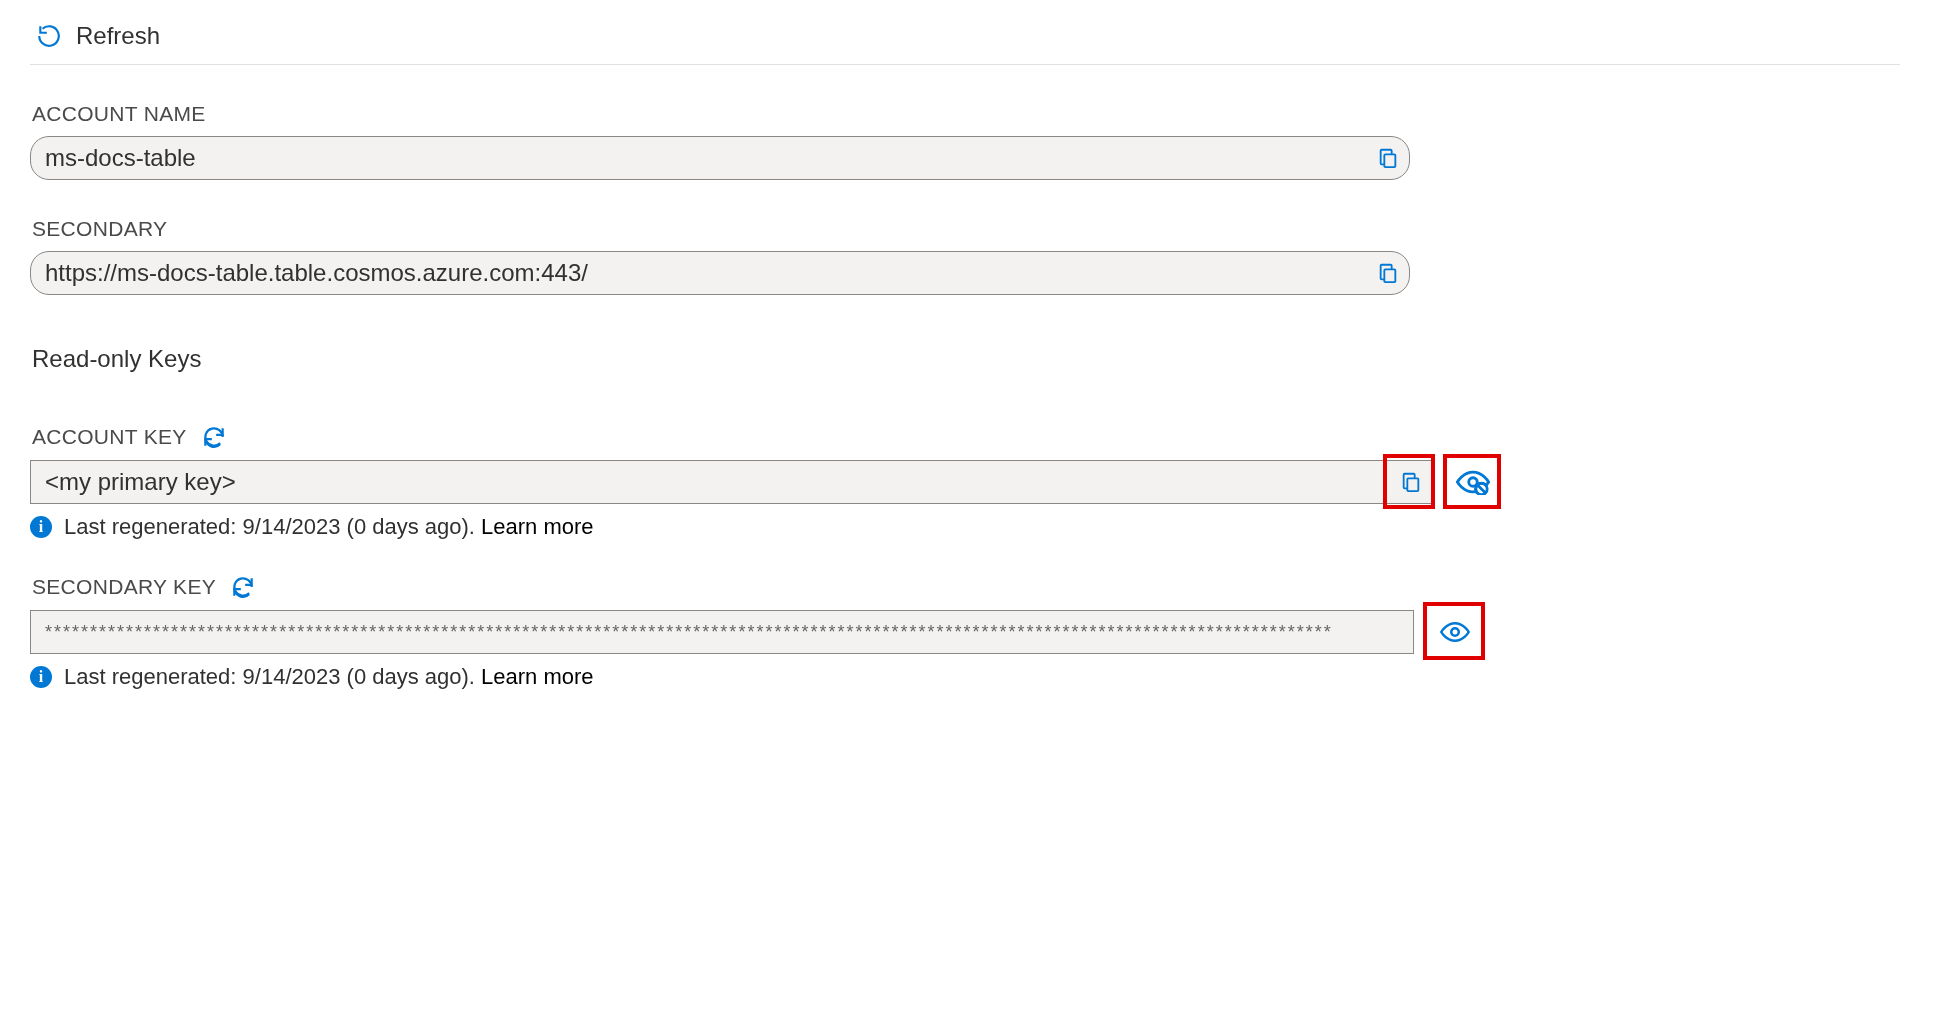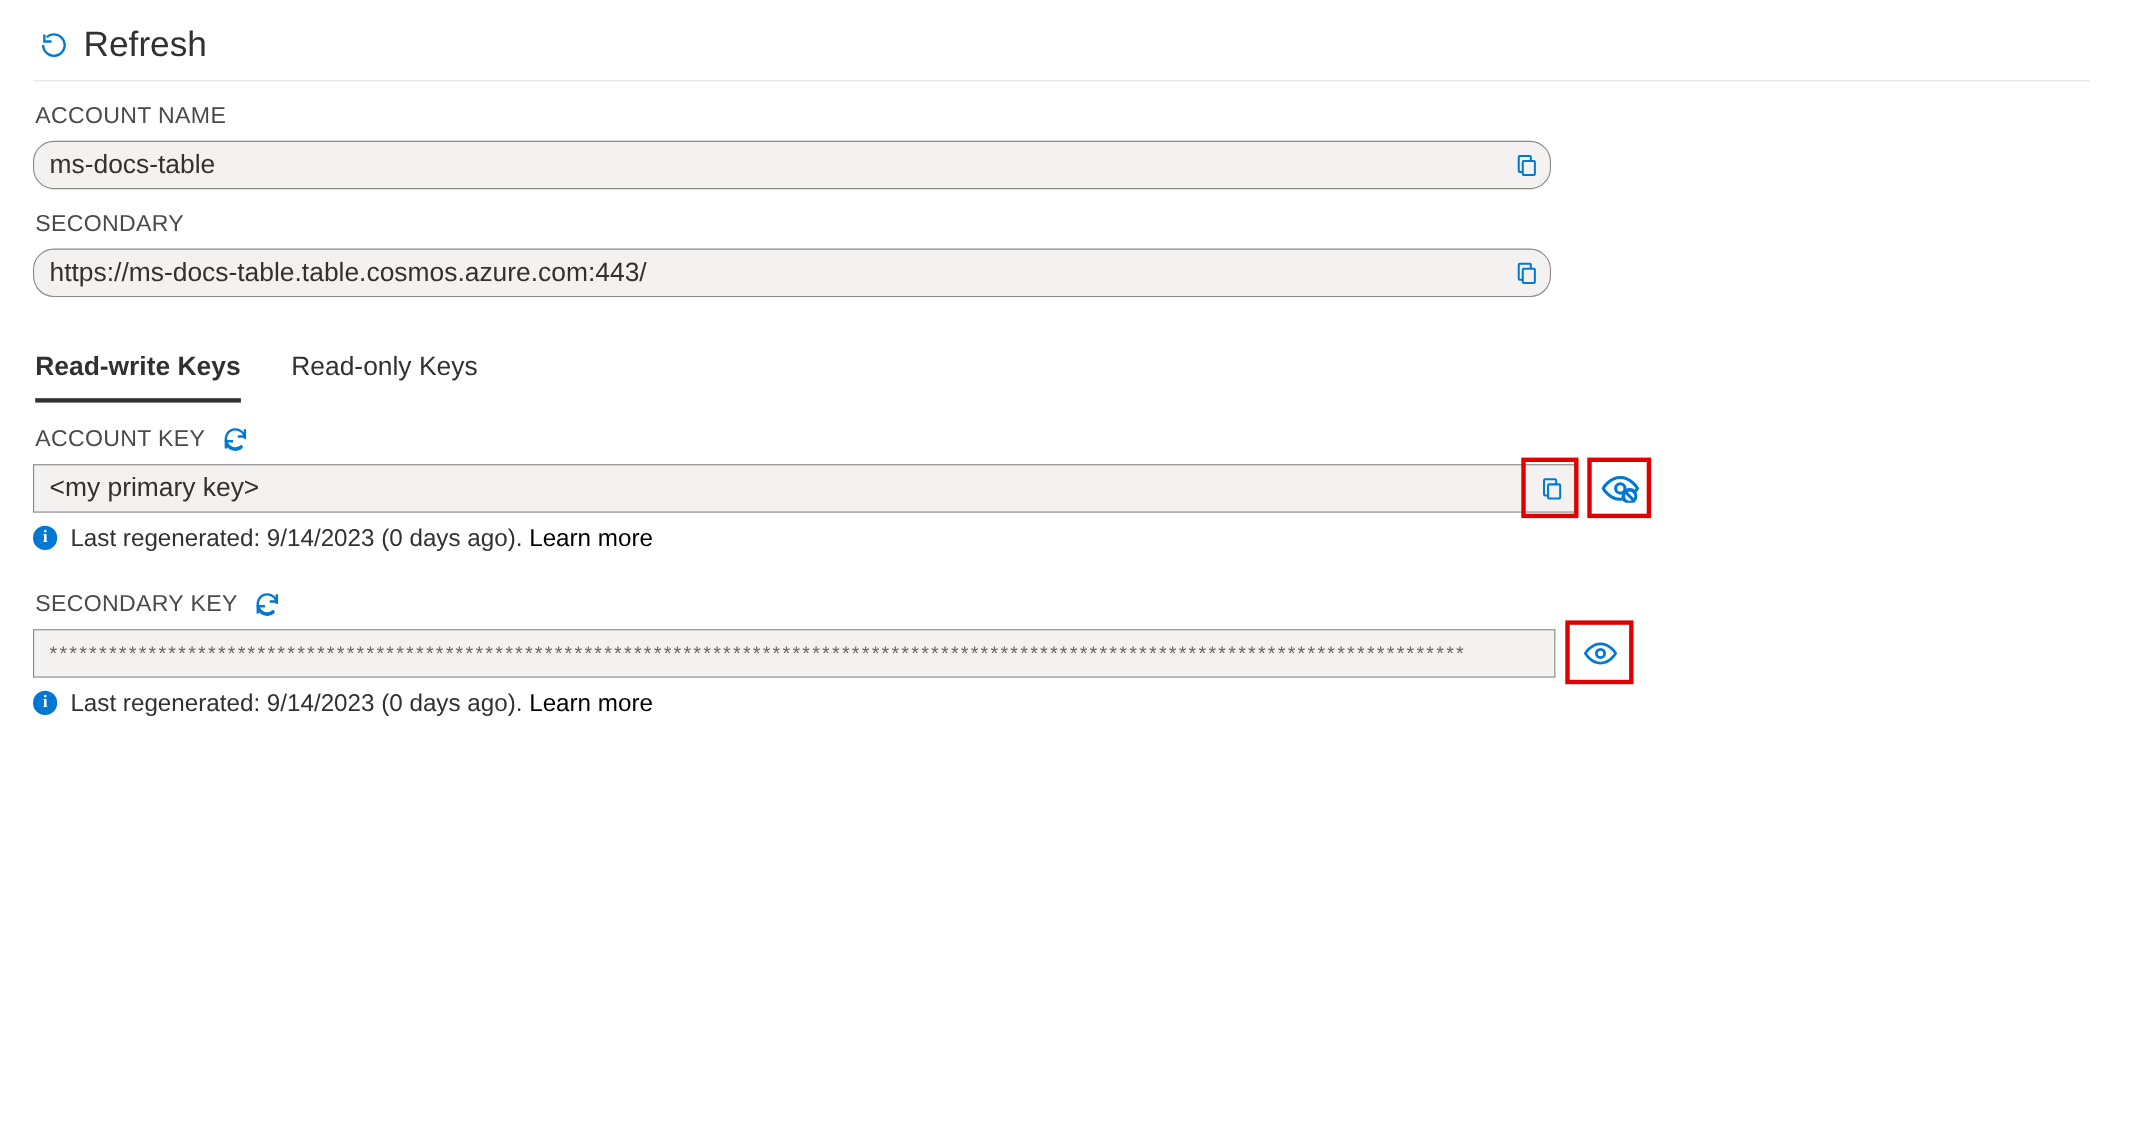--- a/index.html
+++ b/index.html
@@ -10,23 +10,23 @@
     background: #fff;
     color: #323130;
   }
   .root { padding: 16px 40px 20px 30px; }
   .toolbar {
     display: flex; align-items: center;
     gap: 14px;
     padding: 6px 0 14px 6px;
     border-bottom: 1px solid #e1e1e1;
   }
-  .toolbar-label { font-size: 32px; color: #323130; }
+  .toolbar-label { font-size: 24px; color: #323130; }
   .refresh-icon { width: 26px; height: 26px; color: #0078d4; }
-  .section { margin-top: 20px; }
+  .section { margin-top: 37px; }
   .field-label {
     font-size: 21px;
     letter-spacing: 0.3px;
     color: #4a4a4a;
     margin: 0 0 10px 2px;
   }
   .field-label.inline { display: inline-flex; align-items: center; gap: 14px; }
   .regen-icon { width: 26px; height: 26px; color: #0078d4; }
   .input-row {
     display: flex; align-items: stretch;
@@ -141,21 +141,20 @@
       <div class="copy-btn">
         <svg width="22" height="22" viewBox="0 0 24 24" fill="none" stroke="currentColor" stroke-width="2">
           <rect x="8" y="8" width="12" height="14" rx="1"></rect>
           <path d="M16 8V4a1 1 0 0 0-1-1H5a1 1 0 0 0-1 1v14a1 1 0 0 0 1 1h3"></path>
         </svg>
       </div>
     </div>
   </div>
 
   <div class="tabs">
-    <div class="tab active">Read-write Keys</div>
     <div class="tab">Read-only Keys</div>
   </div>
 
   <div class="section rel">
     <div class="field-label inline">
       <span>ACCOUNT KEY</span>
       <span>
         <svg class="regen-icon" viewBox="0 0 24 24" fill="none" stroke="currentColor" stroke-width="2">
           <path d="M20 12a8 8 0 1 0-2.34 5.66"></path>
           <path d="M20 4v6h-6"></path>

